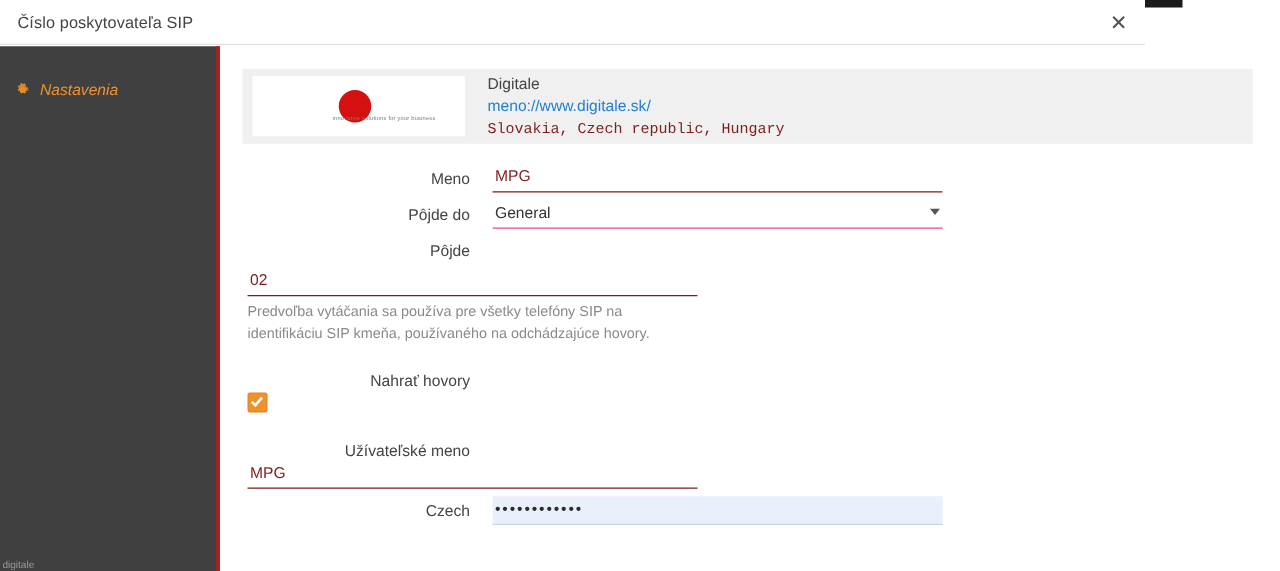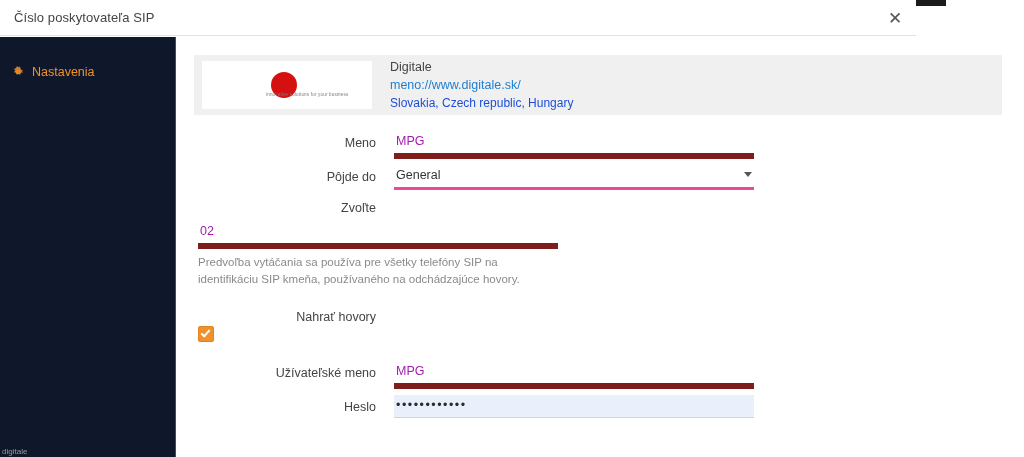--- a/index.html
+++ b/index.html
@@ -67,24 +67,25 @@
   .modal-body {
     position: absolute;
     top: 37px;
     left: 0;
     right: 0;
     bottom: 0;
     display: flex;
   }
   .sidebar {
     width: 176px;
-    border-right: 1px solid #b91c1c;
+    border-right: 3px solid #b91c1c;
     box-sizing: border-box;
     padding-top: 24px;
-    background: #0f172a;
+    background: #404040;
+    font-style: italic;
   }
   .side-item {
     display: flex;
     align-items: center;
     gap: 8px;
     padding: 4px 10px 4px 12px;
     cursor: pointer;
     font-size: 12.5px;
     color: #f0922b;
   }
@@ -151,21 +152,21 @@
     font-size: 4.5px;
     color: #7a7a7a;
     letter-spacing: .2px;
   }
   .provider-info {
     margin-left: 18px;
     line-height: 1.45;
   }
   .provider-name { font-size: 12.5px; color: #444; }
   .provider-url { font-size: 12.5px; color: #1f7fd0; text-decoration: none; }
-  .provider-loc { font-size: 12px; color: #1d4ed8; }
+  .provider-loc { font-size: 12px; color: #7f1d1d; font-family: Liberation Mono, monospace; }
 
   
   .form {
     margin-top: 16px;
     padding-left: 4px;
   }
   .row {
     display: flex;
     align-items: flex-start;
     margin-bottom: 6px;
@@ -181,25 +182,25 @@
     flex: none;
   }
   .row-field {
     width: 360px;
     position: relative;
   }
   .txt {
     width: 100%;
     box-sizing: border-box;
     border: none;
-    border-bottom: 6px solid #7f1d1d;
+    border-bottom: 1px solid #7f1d1d;
     background: transparent;
     font-family: "Liberation Sans", sans-serif;
     font-size: 12.5px;
-    color: #a21caf;
+    color: #7f1d1d;
     padding: 3px 2px 5px 2px;
     outline: none;
   }
   .pwd {
     background: #e9f0fb;
     border-bottom: 1px solid #c9d5e6;
     letter-spacing: 1.5px;
     color: #2b2b2b;
   }
   .hint {
@@ -209,21 +210,21 @@
     line-height: 1.45;
     max-width: 340px;
   }
   .select-wrap { position: relative; }
   .select-wrap select {
     appearance: none;
     -webkit-appearance: none;
     width: 100%;
     box-sizing: border-box;
     border: none;
-    border-bottom: 3px solid #ec4899;
+    border-bottom: 1px solid #ec4899;
     background: transparent;
     font-family: "Liberation Sans", sans-serif;
     font-size: 12.5px;
     color: #333;
     padding: 3px 18px 5px 2px;
     outline: none;
     border-radius: 0;
   }
   .caret {
     position: absolute;
@@ -320,46 +321,46 @@
           <div class="select-wrap">
             <select>
               <option>General</option>
             </select>
             <span class="caret"></span>
           </div>
         </div>
       </div>
 
       <div class="row">
-        <div class="row-label">Zvoľte</div>
+        <div class="row-label">Pôjde</div>
       </div>
 
       <div class="row">
         <div class="row-field">
           <input class="txt" type="text" value="02" style="">
           <div class="hint">Predvoľba vytáčania sa používa pre všetky telefóny SIP na identifikáciu SIP kmeňa, používaného na odchádzajúce hovory.</div>
         </div>
       </div>
 
       <div class="row" style="margin-top:18px;flex-direction:column;">
         <div class="row-label">Nahrať hovory</div>
         <div class="row-field">
           <span class="checkbox"></span>
         </div>
       </div>
 
-      <div class="row" style="margin-top:16px;">
+      <div class="row" style="margin-top:16px;flex-direction:column;">
         <div class="row-label">Užívateľské meno</div>
         <div class="row-field">
           <input class="txt" type="text" value="MPG" style="">
         </div>
       </div>
 
       <div class="row">
-        <div class="row-label">Heslo</div>
+        <div class="row-label">Czech</div>
         <div class="row-field">
           <input class="txt pwd" type="text" value="••••••••••••" style="">
         </div>
       </div>
 
     </div>
   </div>
 </div>
 
 <div class="status-line">digitale</div>

